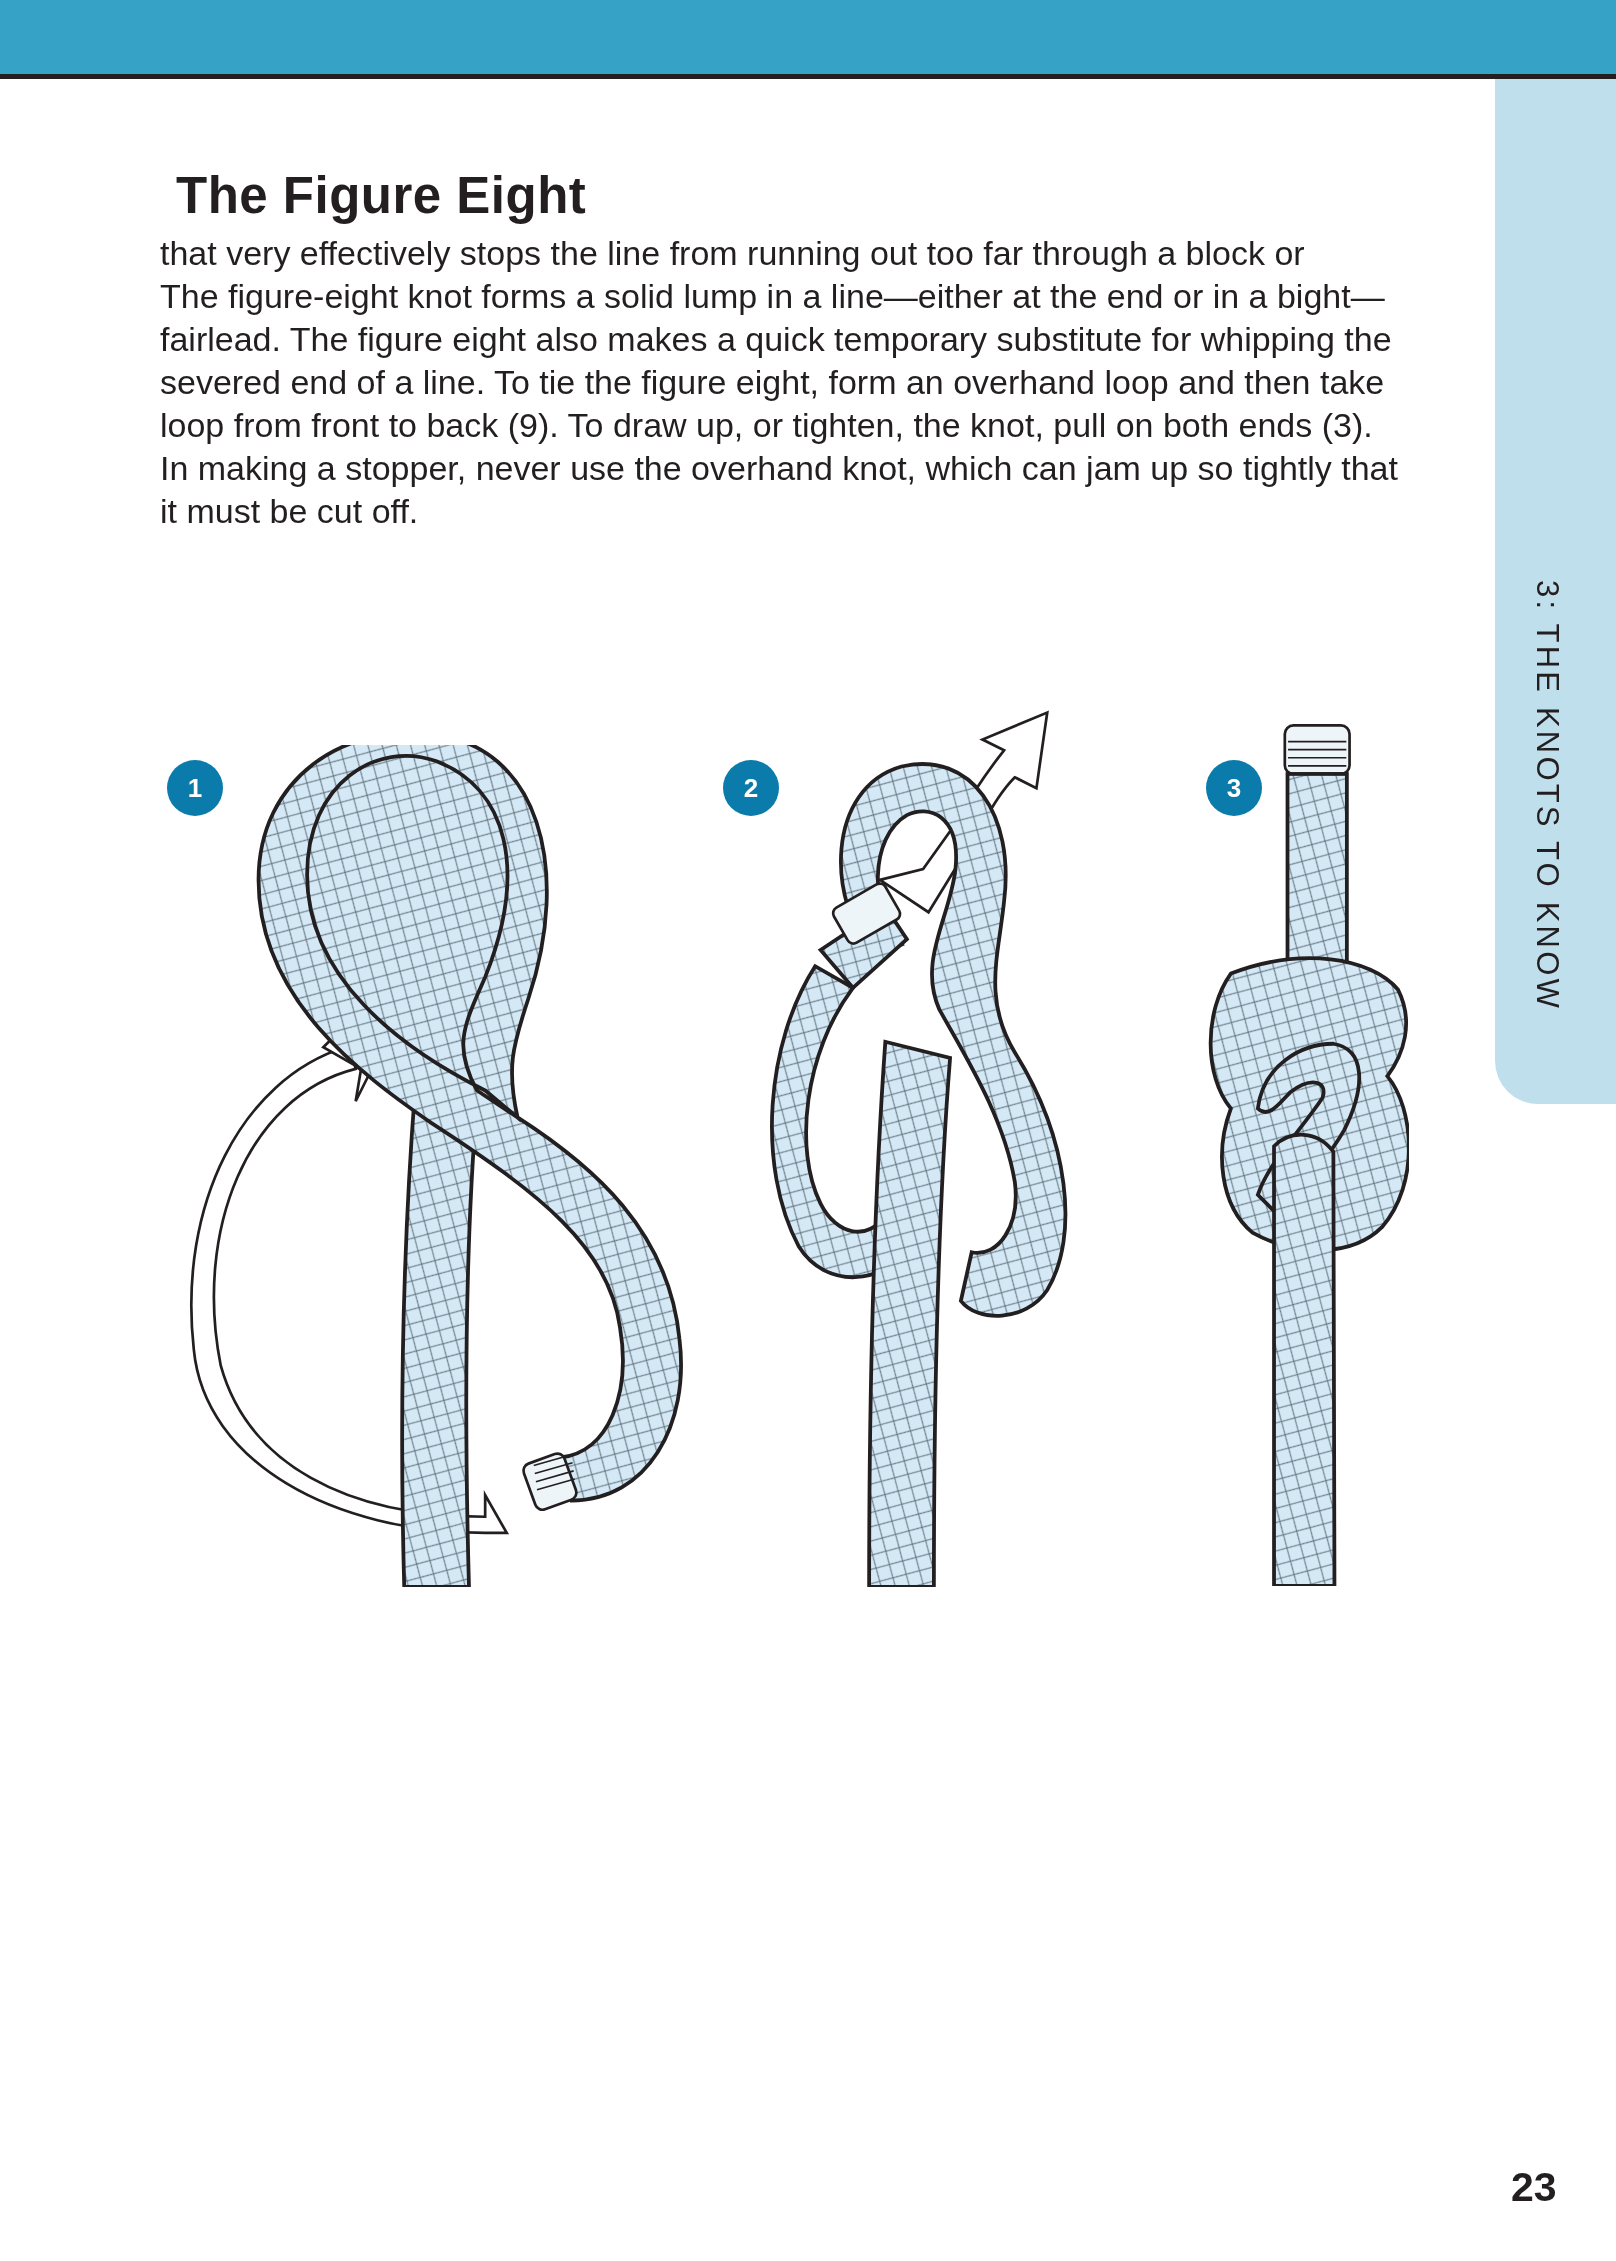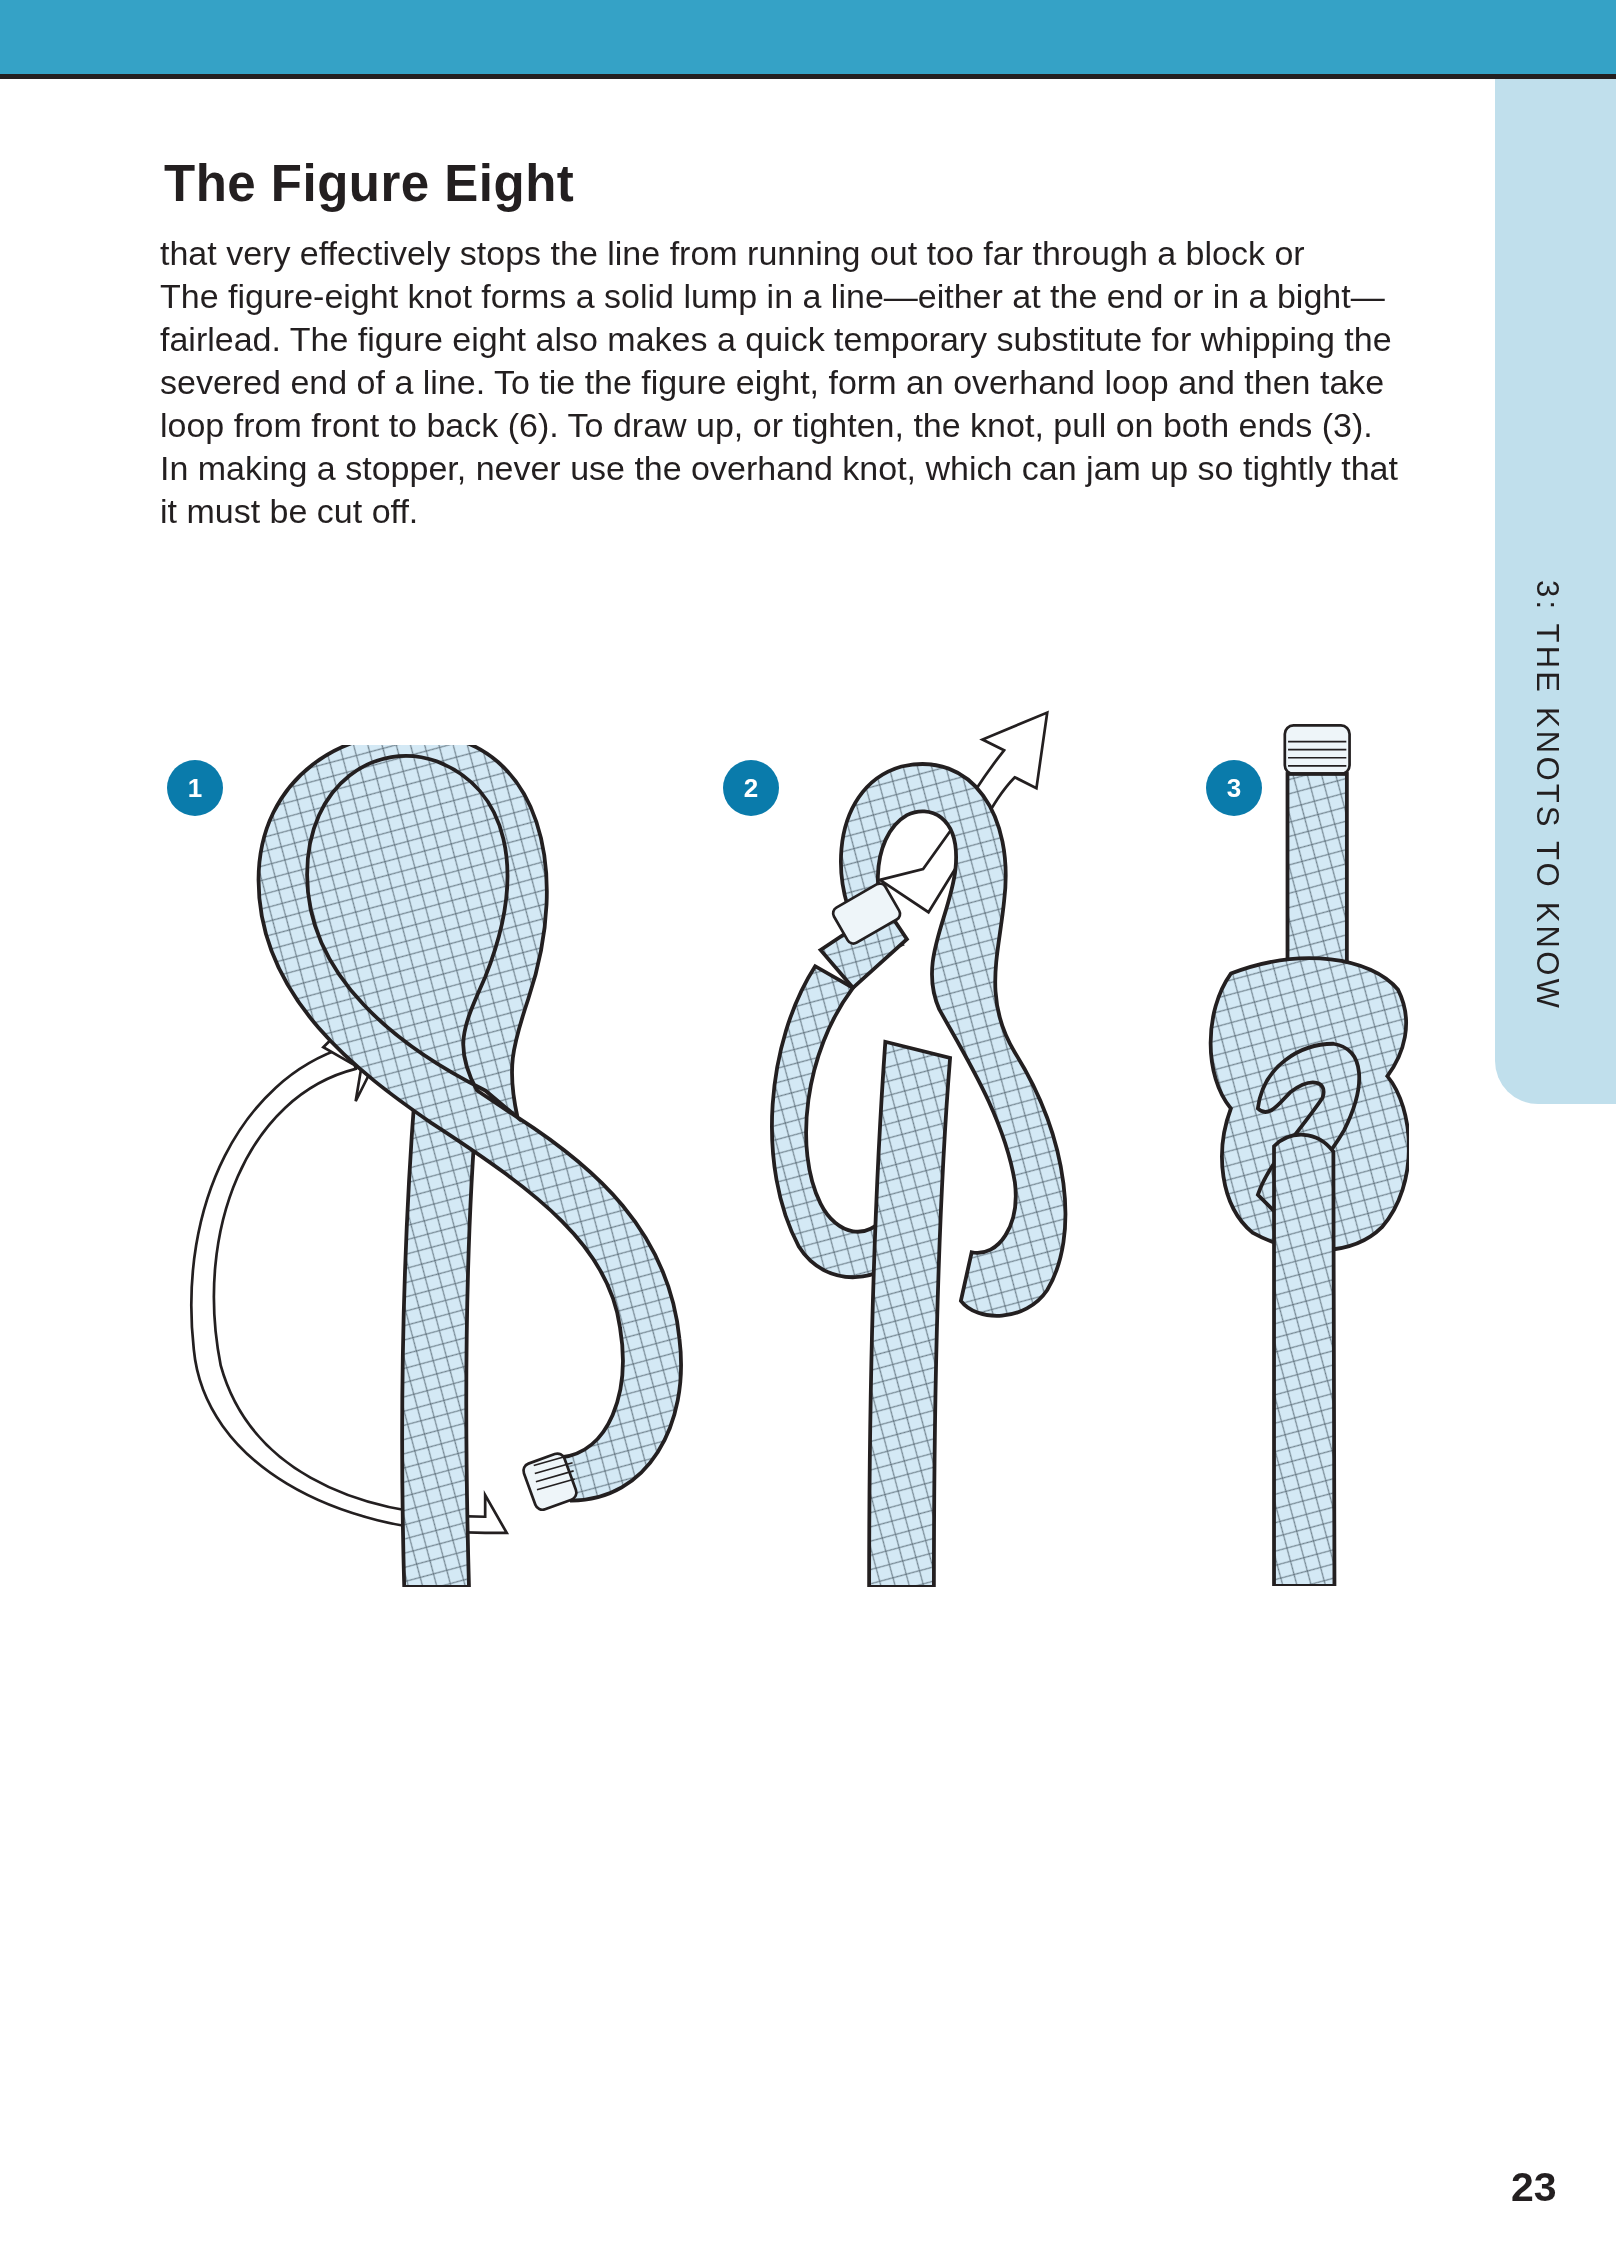--- a/index.html
+++ b/index.html
@@ -1,21 +1,21 @@
 <!DOCTYPE html>
 <html style="font-size:8.6px"><head>
 <meta charset="utf-8">
 <style>
   html, body { margin:0; padding:0; }
   body { width:1617px; height:2261px; position:relative; background:#ffffff; overflow:hidden; font-family:"Liberation Sans", sans-serif; color:#231f20; }
   .top-bar { position:absolute; left:0; top:0; width:1617px; height:74px; background:#35a2c6; }
   .top-rule { position:absolute; left:0; top:74px; width:1617px; height:4.9px; background:#231f20; }
   .side-tab { position:absolute; left:1495px; top:79px; width:122px; height:1025px; background:#c0dfec; border-bottom-left-radius:43px; }
   .side-tab-label { position:absolute; left:1527px; top:580px; font-size:31px; letter-spacing:3.2px; white-space:nowrap; transform-origin:0 0; transform:translate(38px,0) rotate(90deg); color:#231f20; font-weight:400; }
-  .title { position:absolute; left:160px; top:150px; font-size:51px; font-weight:700; letter-spacing:0.5px; margin:4px; }
+  .title { position:absolute; left:160px; top:150px; font-size:51px; font-weight:700; letter-spacing:0.5px; margin:16px; }
   .body-text { position:absolute; left:160px; top:232px; width:1295px; font-size:34px; line-height:43px; }
   .body-text .line { display:block; white-space:nowrap; }
   .badge { position:absolute; width:56px; height:56px; border-radius:50%; background:#0a7bab; color:#ffffff; font-weight:700; font-size:26px; display:flex; align-items:center; justify-content:center; }
   .illus { position:absolute; }
   .page-number { position:absolute; left:1511px; top:2164px; font-size:41px; font-weight:700; }
 </style>
 </head>
 <body>
 
 <div class="top-bar"></div>
@@ -24,21 +24,21 @@
 <div class="side-tab"></div>
 <div class="side-tab-label">3: THE KNOTS TO KNOW</div>
 
 <h1 class="title">The Figure Eight</h1>
 
 <div class="body-text">
   <span class="line">that very effectively stops the line from running out too far through a block or</span>
   <span class="line">The figure-eight knot forms a solid lump in a line—either at the end or in a bight—</span>
   <span class="line">fairlead. The figure eight also makes a quick temporary substitute for whipping the</span>
   <span class="line">severed end of a line. To tie the figure eight, form an overhand loop and then take</span>
-  <span class="line">loop from front to back (6). To draw up, or tighten, the knot, pull on both ends (3).</span>
+  <span class="line">loop from front to back (9). To draw up, or tighten, the knot, pull on both ends (3).</span>
   <span class="line">In making a stopper, never use the overhand knot, which can jam up so tightly that</span>
   <span class="line">it must be cut off.</span>
 </div>
 
 <div class="badge" style="left:167px; top:760px;">1</div>
 <div class="badge" style="left:723px; top:760px;">2</div>
 <div class="badge" style="left:1206px; top:760px;">3</div>
 
 <svg class="illus" style="left:183px; top:745px;" width="518" height="842" viewBox="0 0 960 1560">
   <defs>

